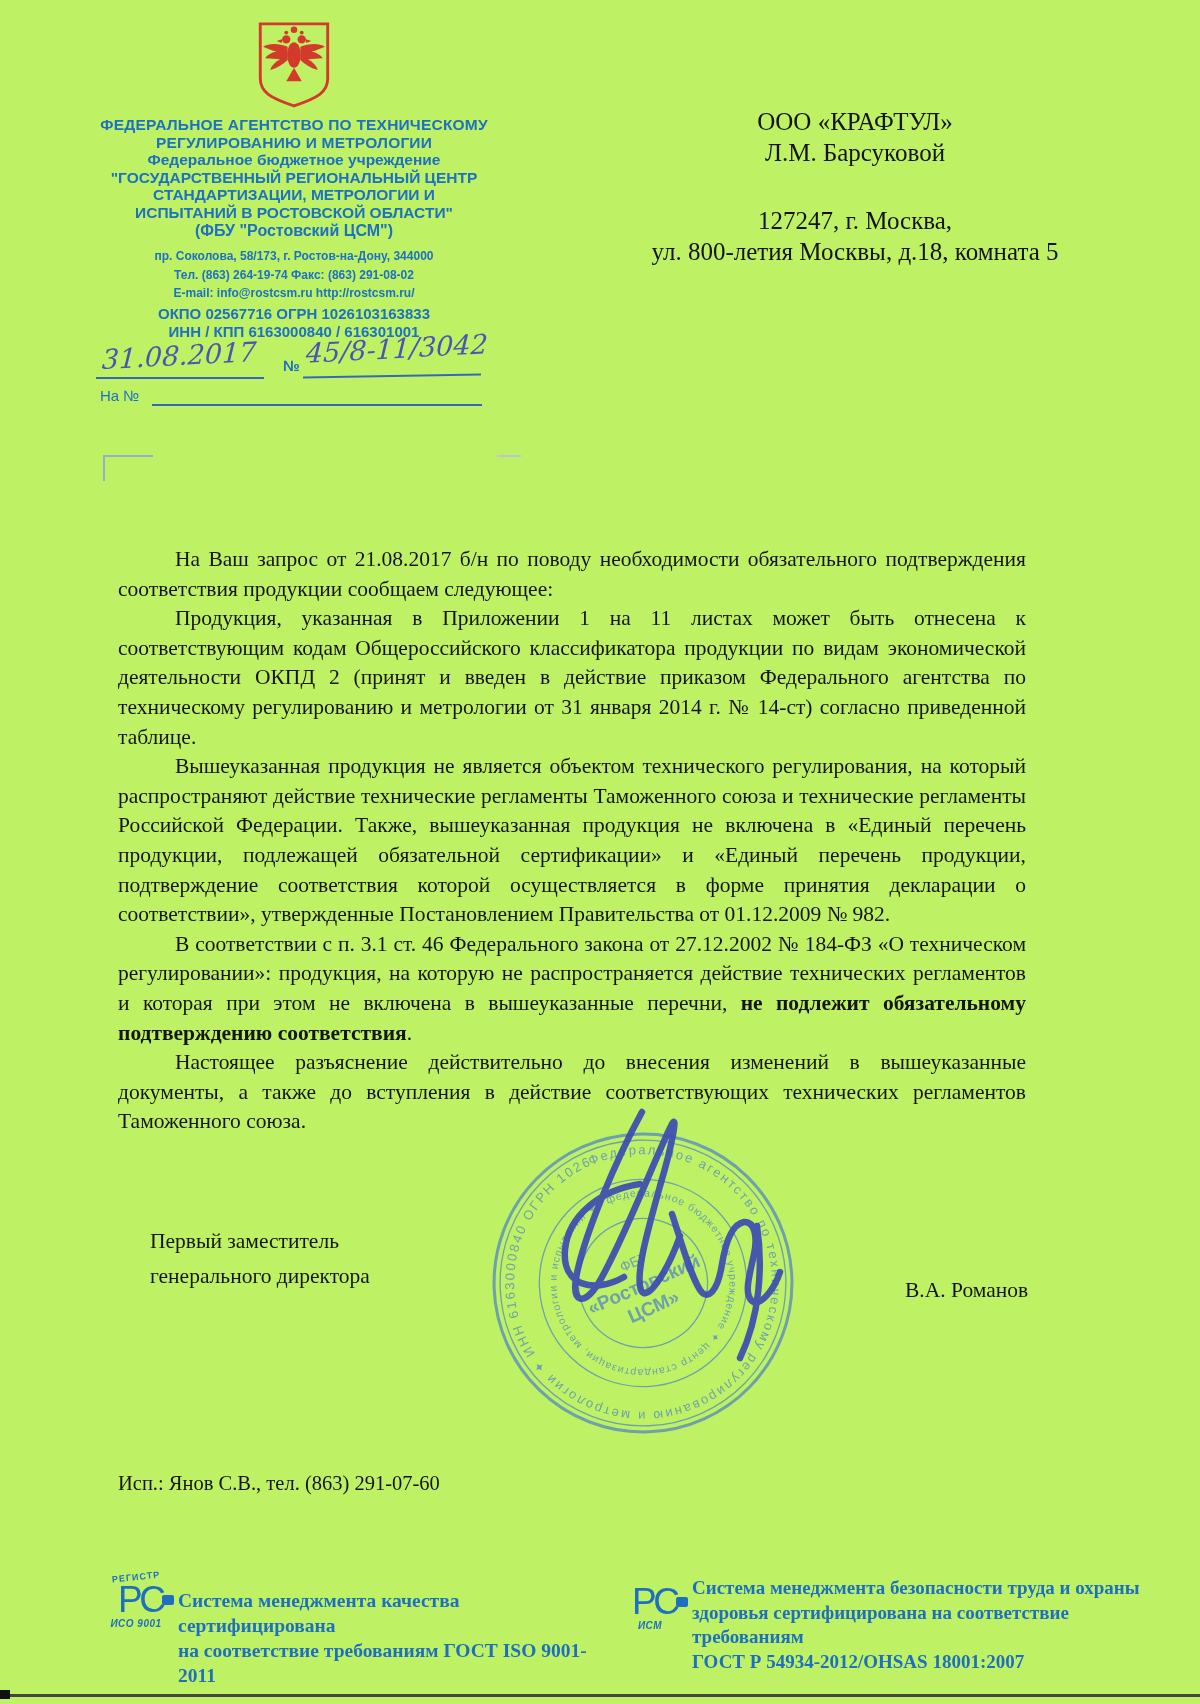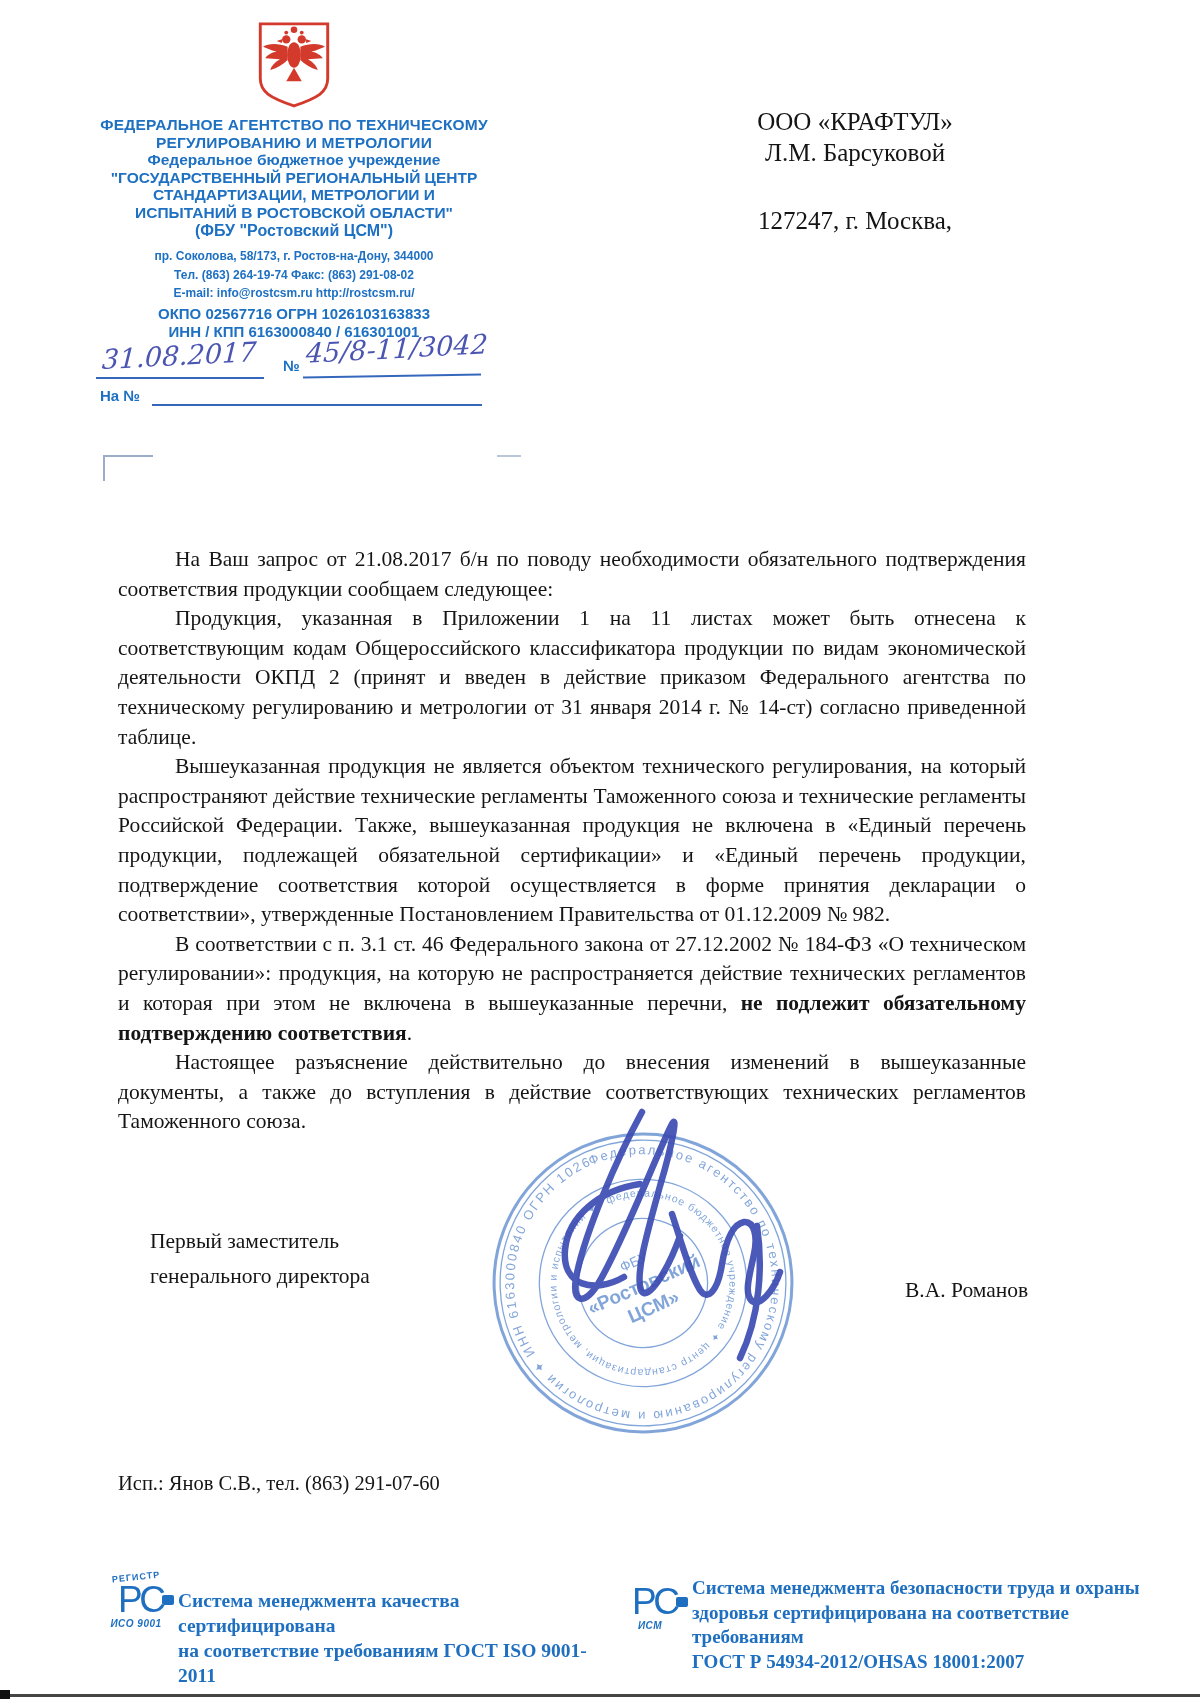--- a/index.html
+++ b/index.html
@@ -1,21 +1,21 @@
 <!DOCTYPE html>
 <html><head>
 <meta charset="utf-8">
 <style>
   html,body{margin:0;padding:0;}
   body{background:#e8e8e6;}
   .page{
     position:relative;
     width:1200px;height:1704px;
     margin:0 auto;
-    background:#ffffff;
+    background:#bef264;
     overflow:hidden;
     font-family:"Liberation Serif", serif;
     color:#1c1c1c;
   }
   
   .letterhead{
     position:absolute;left:92px;top:18px;width:404px;
     text-align:center;
     font-family:"Liberation Sans", sans-serif;
     color:#1d70c2;
@@ -38,21 +38,21 @@
     transform:rotate(-3deg) skewX(-6deg);
   }
   .hand-date{left:102px;top:340px;}
   .hand-num{left:306px;top:333px;}
   .hline{position:absolute;height:2px;background:#3568bc;}
   .hl-date{left:96px;top:377px;width:168px;}
   .hl-num{left:303px;top:375px;width:178px;transform:rotate(-1deg);}
   .refno{
     position:absolute;left:100px;top:387px;
     font-family:"Liberation Sans", sans-serif;
-    font-size:15px;font-weight:700;color:#1d70c2;
+    font-size:15px;font-weight:400;color:#1d70c2;
   }
   .no-label{
     position:absolute;left:283px;top:357px;
     font-family:"Liberation Sans", sans-serif;
     font-size:15px;font-weight:700;color:#1d70c2;
   }
   .hl-ref{left:152px;top:404px;width:330px;}
   .corner-left{
     position:absolute;left:103px;top:455px;width:48px;height:24px;
     border-top:2px solid #9aaec9;border-left:2px solid #9aaec9;
@@ -169,20 +169,21 @@
   <div class="refno">На №</div>
   <div class="hline hl-ref"></div>
   <div class="corner-left"></div>
   <div class="corner-right"></div>
 
   <div class="recipient">
     <div>ООО «КРАФТУЛ»</div>
     <div>Л.М. Барсуковой</div>
     <div class="addr">
       <div>127247, г. Москва,</div>
+      <div>ул. 800-летия Москвы, д.18, комната 5</div>
     </div>
   </div>
 
   <div class="body-text">
     <p><span>На Ваш запрос от 21.08.2017 б/н по поводу необходимости обязательного подтверждения соответствия продукции сообщаем следующее:</span></p>
     <p><span>Продукция, указанная в Приложении 1 на 11 листах может быть отнесена к соответствующим кодам Общероссийского классификатора продукции по видам экономической деятельности ОКПД 2 (принят и введен в действие приказом Федерального агентства по техническому регулированию и метрологии от 31 января 2014 г. № 14-ст) согласно приведенной таблице.</span></p>
     <p><span>Вышеуказанная продукция не является объектом технического регулирования, на который распространяют действие технические регламенты Таможенного союза и технические регламенты Российской Федерации. Также, вышеуказанная продукция не включена в «Единый перечень продукции, подлежащей обязательной сертификации» и «Единый перечень продукции, подтверждение соответствия которой осуществляется в форме принятия декларации о соответствии», утвержденные Постановлением Правительства от 01.12.2009 № 982.</span></p>
     <p><span>В соответствии с п. 3.1 ст. 46 Федерального закона от 27.12.2002 № 184-ФЗ «О техническом регулировании»: продукция, на которую не распространяется действие технических регламентов и которая при этом не включена в вышеуказанные перечни, </span><span class="bold">не подлежит обязательному подтверждению соответствия</span><span>.</span></p>
     <p><span>Настоящее разъяснение действительно до внесения изменений в вышеуказанные документы, а также до вступления в действие соответствующих технических регламентов Таможенного союза.</span></p>
   </div>

